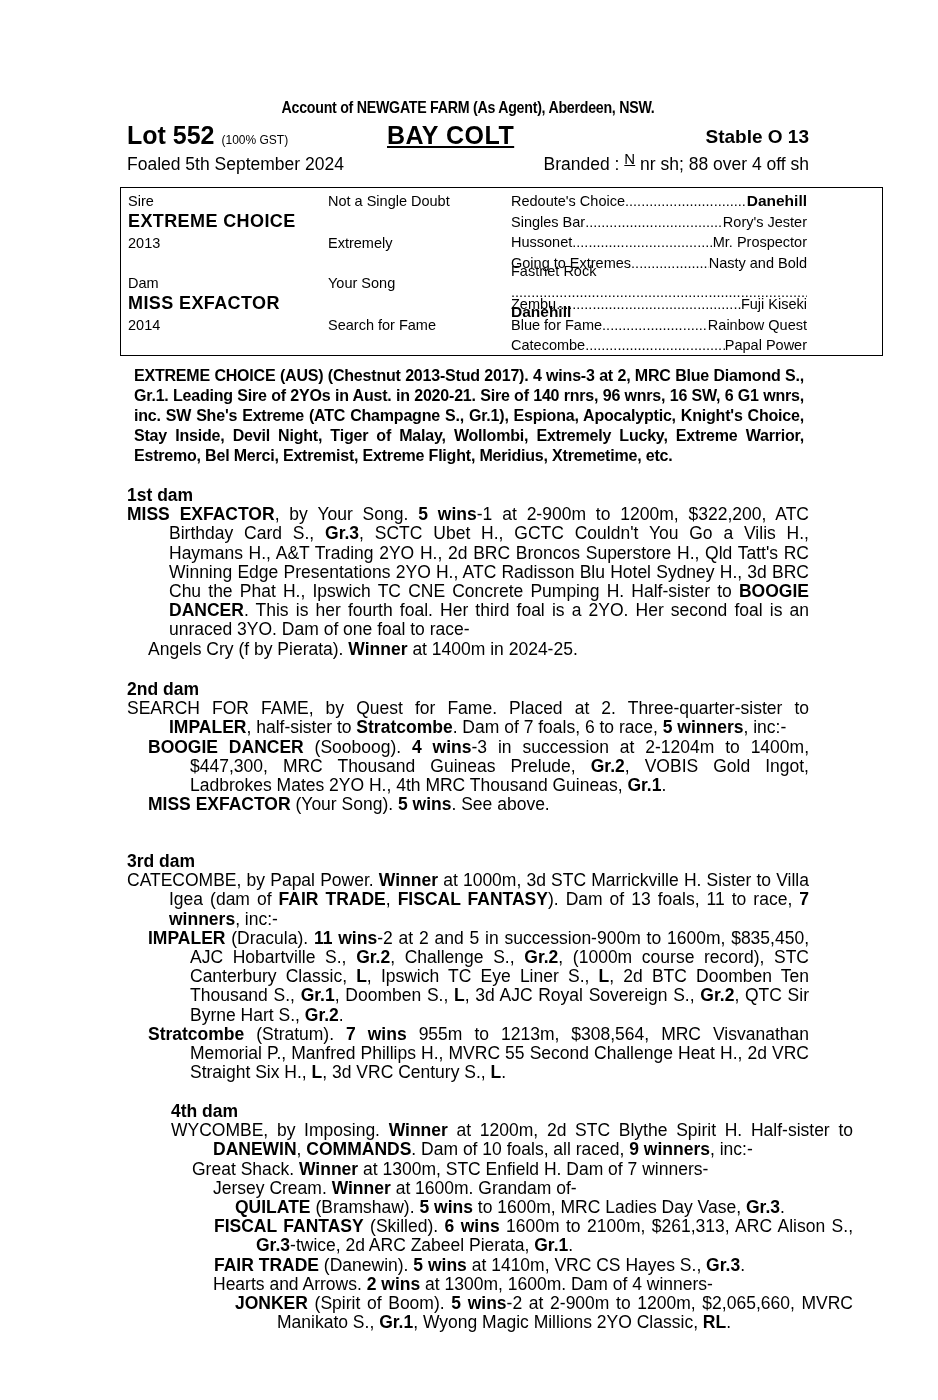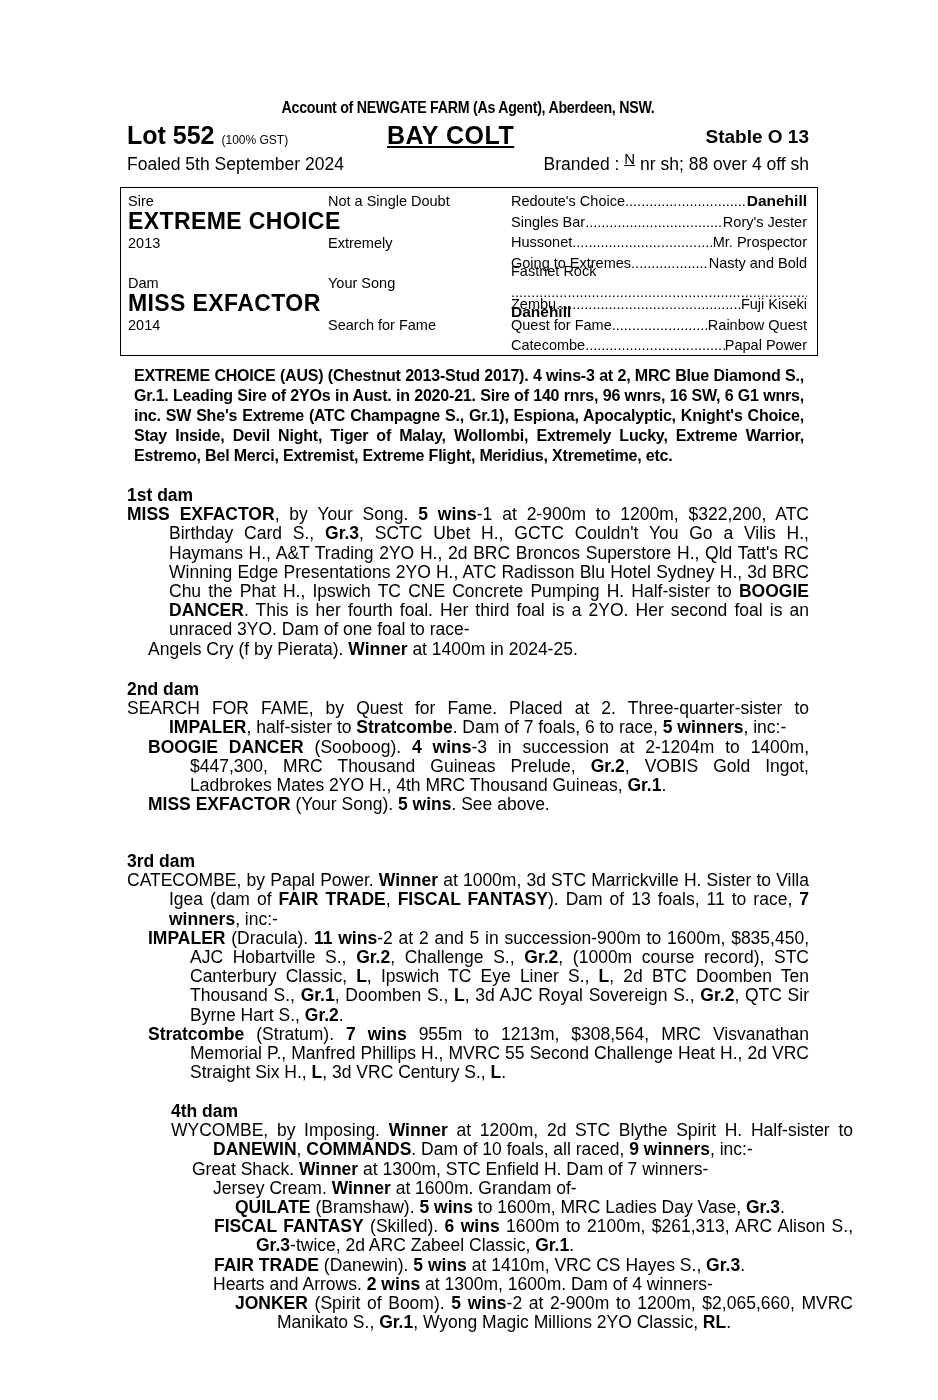--- a/index.html
+++ b/index.html
@@ -9,23 +9,23 @@
   .lotrow { position: relative; height: 30px; margin-top: 2px; }
   .lot { position: absolute; left: 0; top: 0; font-weight: bold; font-size: 25px; line-height: 30px; }
   .gst { font-weight: normal; font-size: 12px; }
   .colour { position: absolute; left: 260px; top: 0; font-weight: bold; font-size: 25px; line-height: 30px; letter-spacing: 0.5px; text-decoration: underline; }
   .stable { position: absolute; right: 0; top: 2px; font-weight: bold; font-size: 19px; line-height: 30px; }
   .foalrow { position: relative; height: 24px; font-size: 17.5px; line-height: 24px; margin-top: 2px; }
   .foaled { position: absolute; left: 0; top: 0; }
   .brand { position: absolute; right: 0; top: 0; }
   .brand-glyph { display: inline-block; font-size: 15px; text-decoration: underline; position: relative; top: -6px; }
 
-  .pedigree { position: absolute; left: 120px; top: 187px; width: 698px; height: 169px; border: 1.5px solid #000; box-sizing: border-box; }
+  .pedigree { position: absolute; left: 120px; top: 187px; width: 763px; height: 169px; border: 1.5px solid #000; box-sizing: border-box; }
   .ped-cell { position: absolute; font-size: 14.5px; line-height: 20px; white-space: nowrap; }
-  .ped-big { font-weight: bold; font-size: 23px; letter-spacing: 0.4px; }
+  .ped-big { font-weight: bold; font-size: 18px; letter-spacing: 0.4px; }
   .gp { position: absolute; left: 390px; width: 296px; font-size: 14.5px; line-height: 20.5px; display: flex; white-space: nowrap; }
   .gp .dots { flex: 1; overflow: hidden; letter-spacing: 0px; }
   .gp .dots::before { content: "........................................................................................................"; }
   .gp .bold { font-weight: bold; font-size: 15.5px; }
 
   .sireblurb { position: absolute; left: 134px; top: 366px; width: 670px; font-weight: bold; font-size: 16px; line-height: 20px; text-align: justify; letter-spacing: -0.2px; }
 
   .section { position: absolute; left: 127px; width: 682px; font-size: 17.5px; line-height: 19.2px; }
   .heading { font-weight: bold; font-size: 17.5px; }
   .para { text-align: justify; text-align-last: left; }
@@ -91,21 +91,21 @@
         <span>Fastnet Rock</span>
         <span class="dots"></span>
         <span class="bold">Danehill</span>
       </div>
       <div class="gp" style="top: 106px;">
         <span>Zembu</span>
         <span class="dots"></span>
         <span>Fuji Kiseki</span>
       </div>
       <div class="gp" style="top: 126.6px;">
-        <span>Quest for Fame</span>
+        <span>Blue for Fame</span>
         <span class="dots"></span>
         <span>Rainbow Quest</span>
       </div>
       <div class="gp" style="top: 147.2px;">
         <span>Catecombe</span>
         <span class="dots"></span>
         <span>Papal Power</span>
       </div>
     </div>
 </div>
@@ -129,18 +129,18 @@
       <div class="para hang0"><span>CATECOMBE, by Papal Power. </span><span class="b">Winner</span><span> at 1000m, 3d STC Marrickville H. Sister to Villa Igea (dam of </span><span class="b">FAIR TRADE</span><span>, </span><span class="b">FISCAL FANTASY</span><span>). Dam of 13 foals, 11 to race, </span><span class="b">7 winners</span><span>, inc:-</span></div>
       <div class="para hang1"><span class="b">IMPALER</span><span> (Dracula). </span><span class="b">11 wins</span><span>-2 at 2 and 5 in succession-900m to 1600m, $835,450, AJC Hobartville S., </span><span class="b">Gr.2</span><span>, Challenge S., </span><span class="b">Gr.2</span><span>, (1000m course record), STC Canterbury Classic, </span><span class="b">L</span><span>, Ipswich TC Eye Liner S., </span><span class="b">L</span><span>, 2d BTC Doomben Ten Thousand S., </span><span class="b">Gr.1</span><span>, Doomben S., </span><span class="b">L</span><span>, 3d AJC Royal Sovereign S., </span><span class="b">Gr.2</span><span>, QTC Sir Byrne Hart S., </span><span class="b">Gr.2</span><span>.</span></div>
       <div class="para hang1"><span class="b">Stratcombe</span><span> (Stratum). </span><span class="b">7 wins</span><span> 955m to 1213m, $308,564, MRC Visvanathan Memorial P., Manfred Phillips H., MVRC 55 Second Challenge Heat H., 2d VRC Straight Six H., </span><span class="b">L</span><span>, 3d VRC Century S., </span><span class="b">L</span><span>.</span></div>
     </div>
     <div class="section" style="top: 1102px; margin-left: 44px;">
       <div class="heading">4th dam</div>
       <div class="para hang0"><span>WYCOMBE, by Imposing. </span><span class="b">Winner</span><span> at 1200m, 2d STC Blythe Spirit H. Half-sister to </span><span class="b">DANEWIN</span><span>, </span><span class="b">COMMANDS</span><span>. Dam of 10 foals, all raced, </span><span class="b">9 winners</span><span>, inc:-</span></div>
       <div class="para ind1"><span>Great Shack. </span><span class="b">Winner</span><span> at 1300m, STC Enfield H. Dam of 7 winners-</span></div>
       <div class="para ind2"><span>Jersey Cream. </span><span class="b">Winner</span><span> at 1600m. Grandam of-</span></div>
       <div class="para hang3"><span class="b">QUILATE</span><span> (Bramshaw). </span><span class="b">5 wins</span><span> to 1600m, MRC Ladies Day Vase, </span><span class="b">Gr.3</span><span>.</span></div>
-      <div class="para hang2"><span class="b">FISCAL FANTASY</span><span> (Skilled). </span><span class="b">6 wins</span><span> 1600m to 2100m, $261,313, ARC Alison S., </span><span class="b">Gr.3</span><span>-twice, 2d ARC Zabeel Classic, </span><span class="b">Gr.1</span><span>.</span></div>
+      <div class="para hang2"><span class="b">FISCAL FANTASY</span><span> (Skilled). </span><span class="b">6 wins</span><span> 1600m to 2100m, $261,313, ARC Alison S., </span><span class="b">Gr.3</span><span>-twice, 2d ARC Zabeel Pierata, </span><span class="b">Gr.1</span><span>.</span></div>
       <div class="para hang2"><span class="b">FAIR TRADE</span><span> (Danewin). </span><span class="b">5 wins</span><span> at 1410m, VRC CS Hayes S., </span><span class="b">Gr.3</span><span>.</span></div>
       <div class="para ind2"><span>Hearts and Arrows. </span><span class="b">2 wins</span><span> at 1300m, 1600m. Dam of 4 winners-</span></div>
       <div class="para hang3"><span class="b">JONKER</span><span> (Spirit of Boom). </span><span class="b">5 wins</span><span>-2 at 2-900m to 1200m, $2,065,660, MVRC Manikato S., </span><span class="b">Gr.1</span><span>, Wyong Magic Millions 2YO Classic, </span><span class="b">RL</span><span>.</span></div>
     </div>
   </div>
 
 </body></html>

